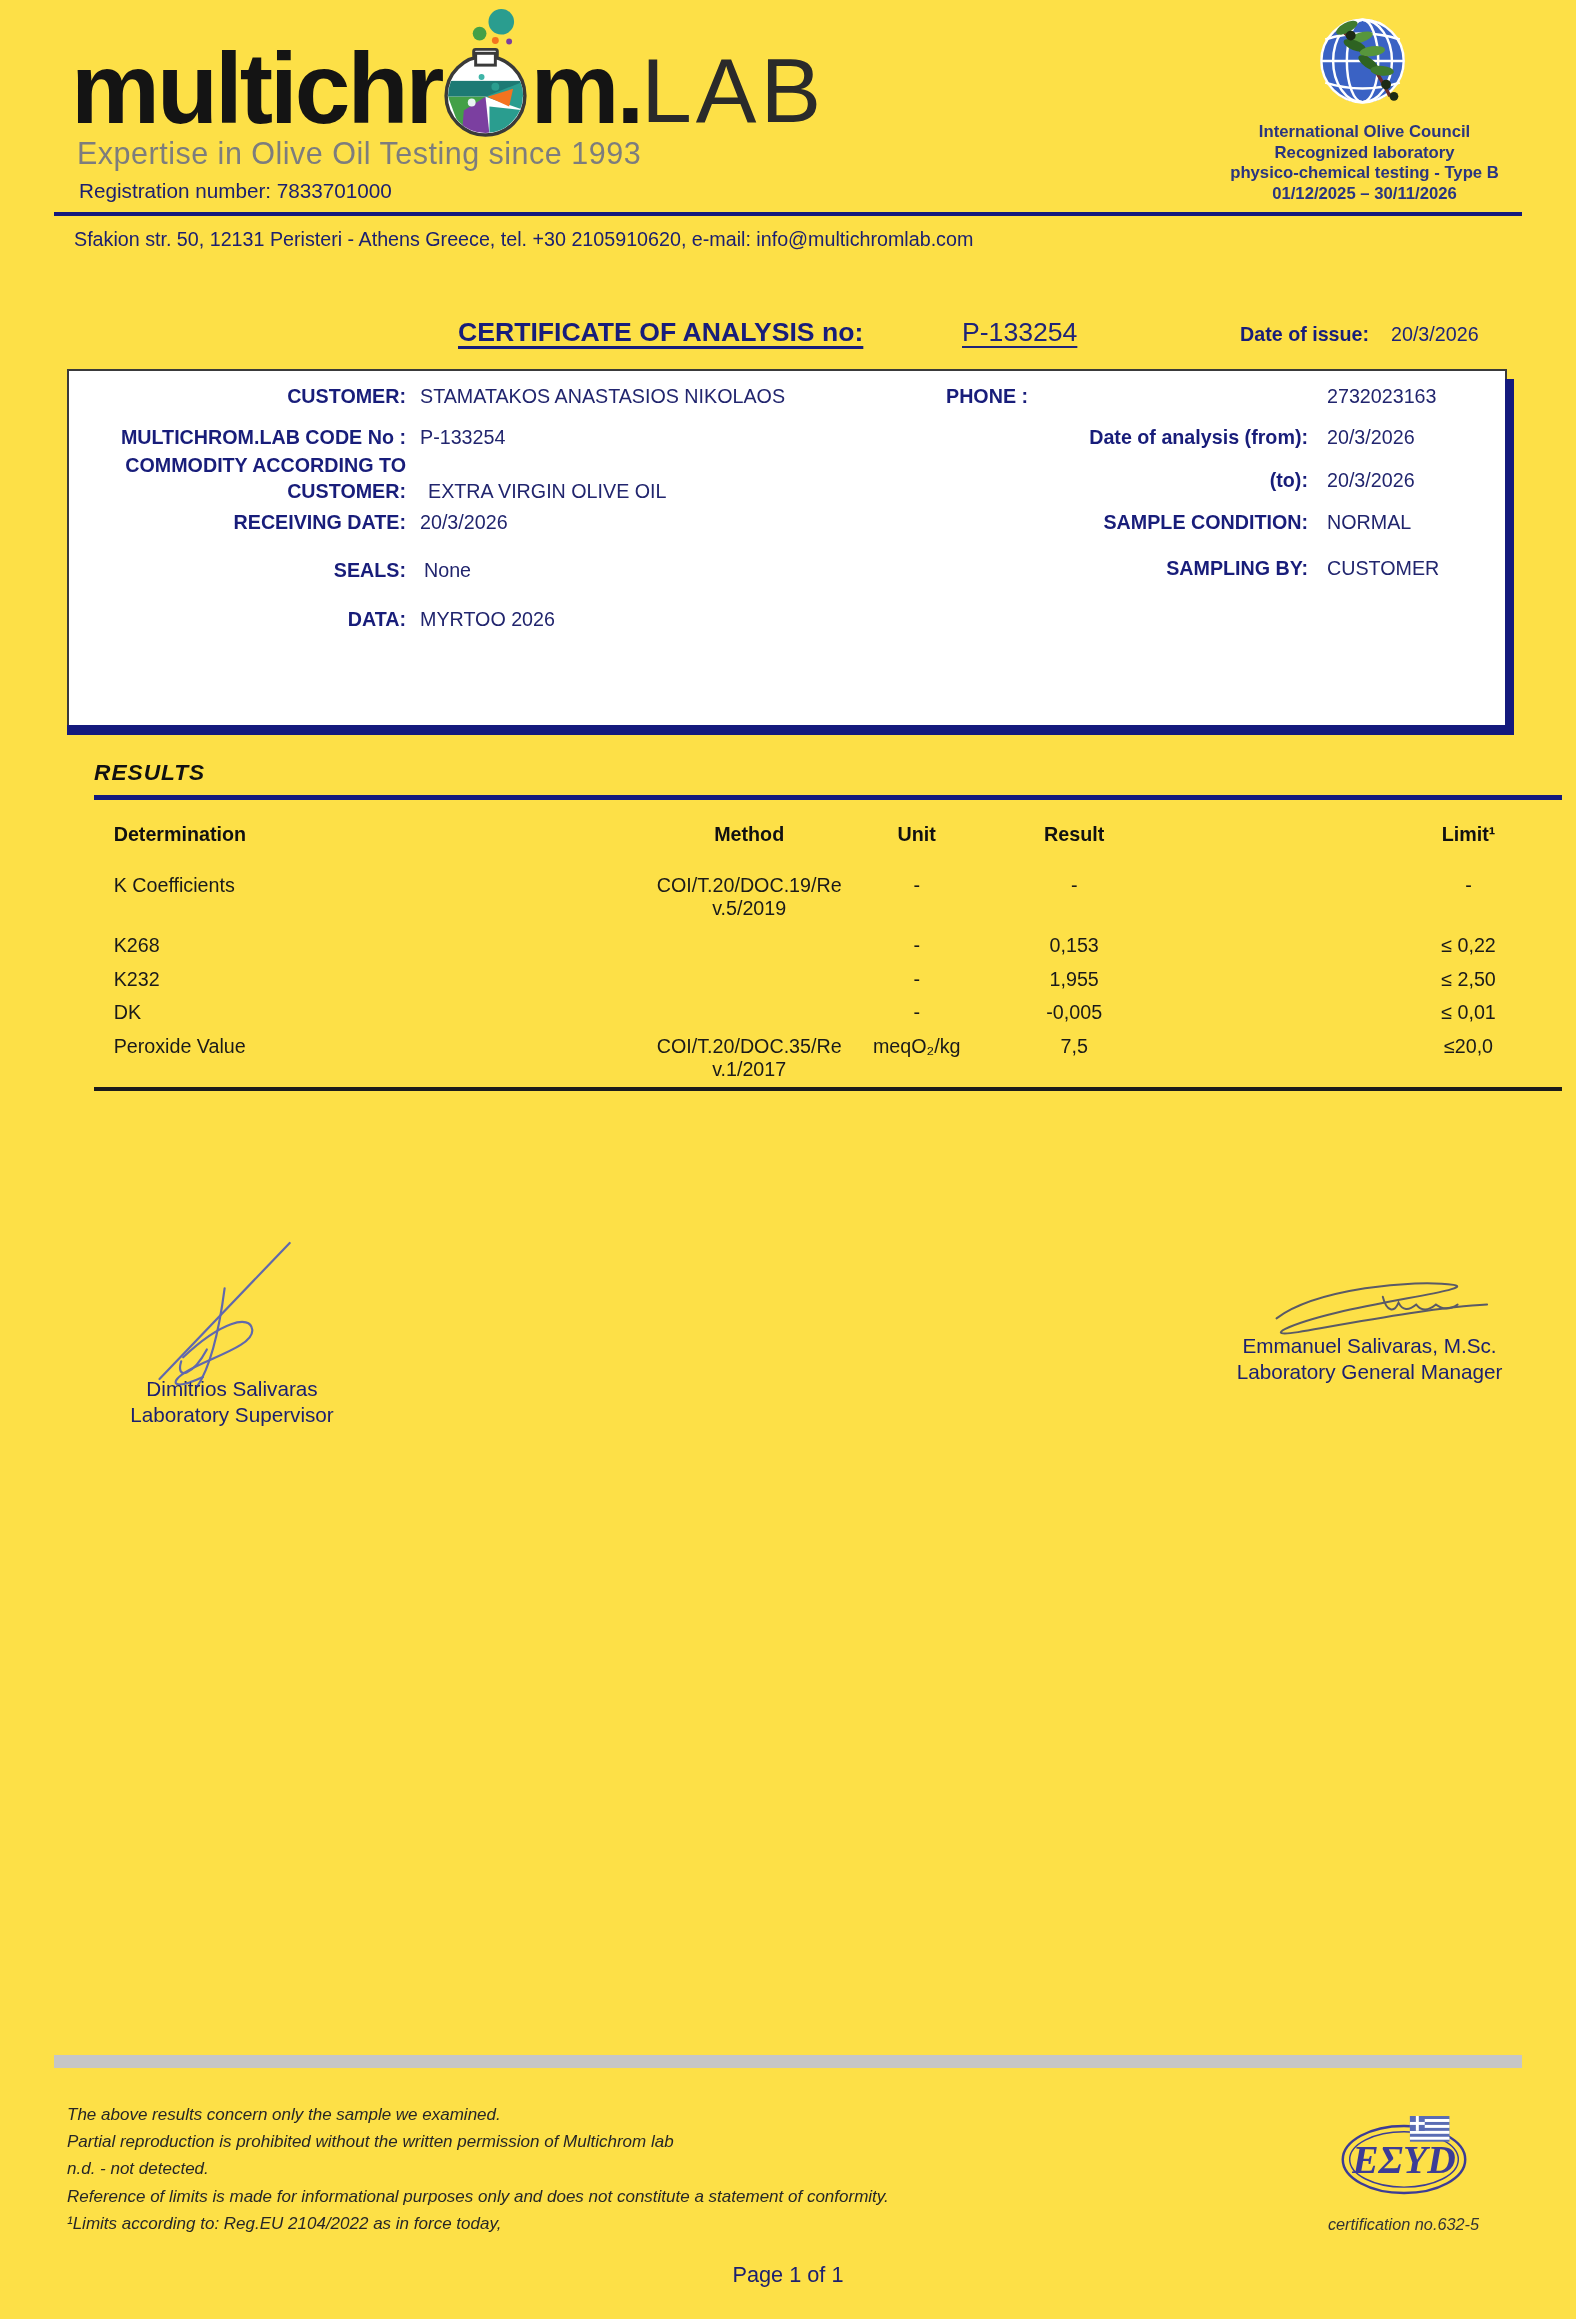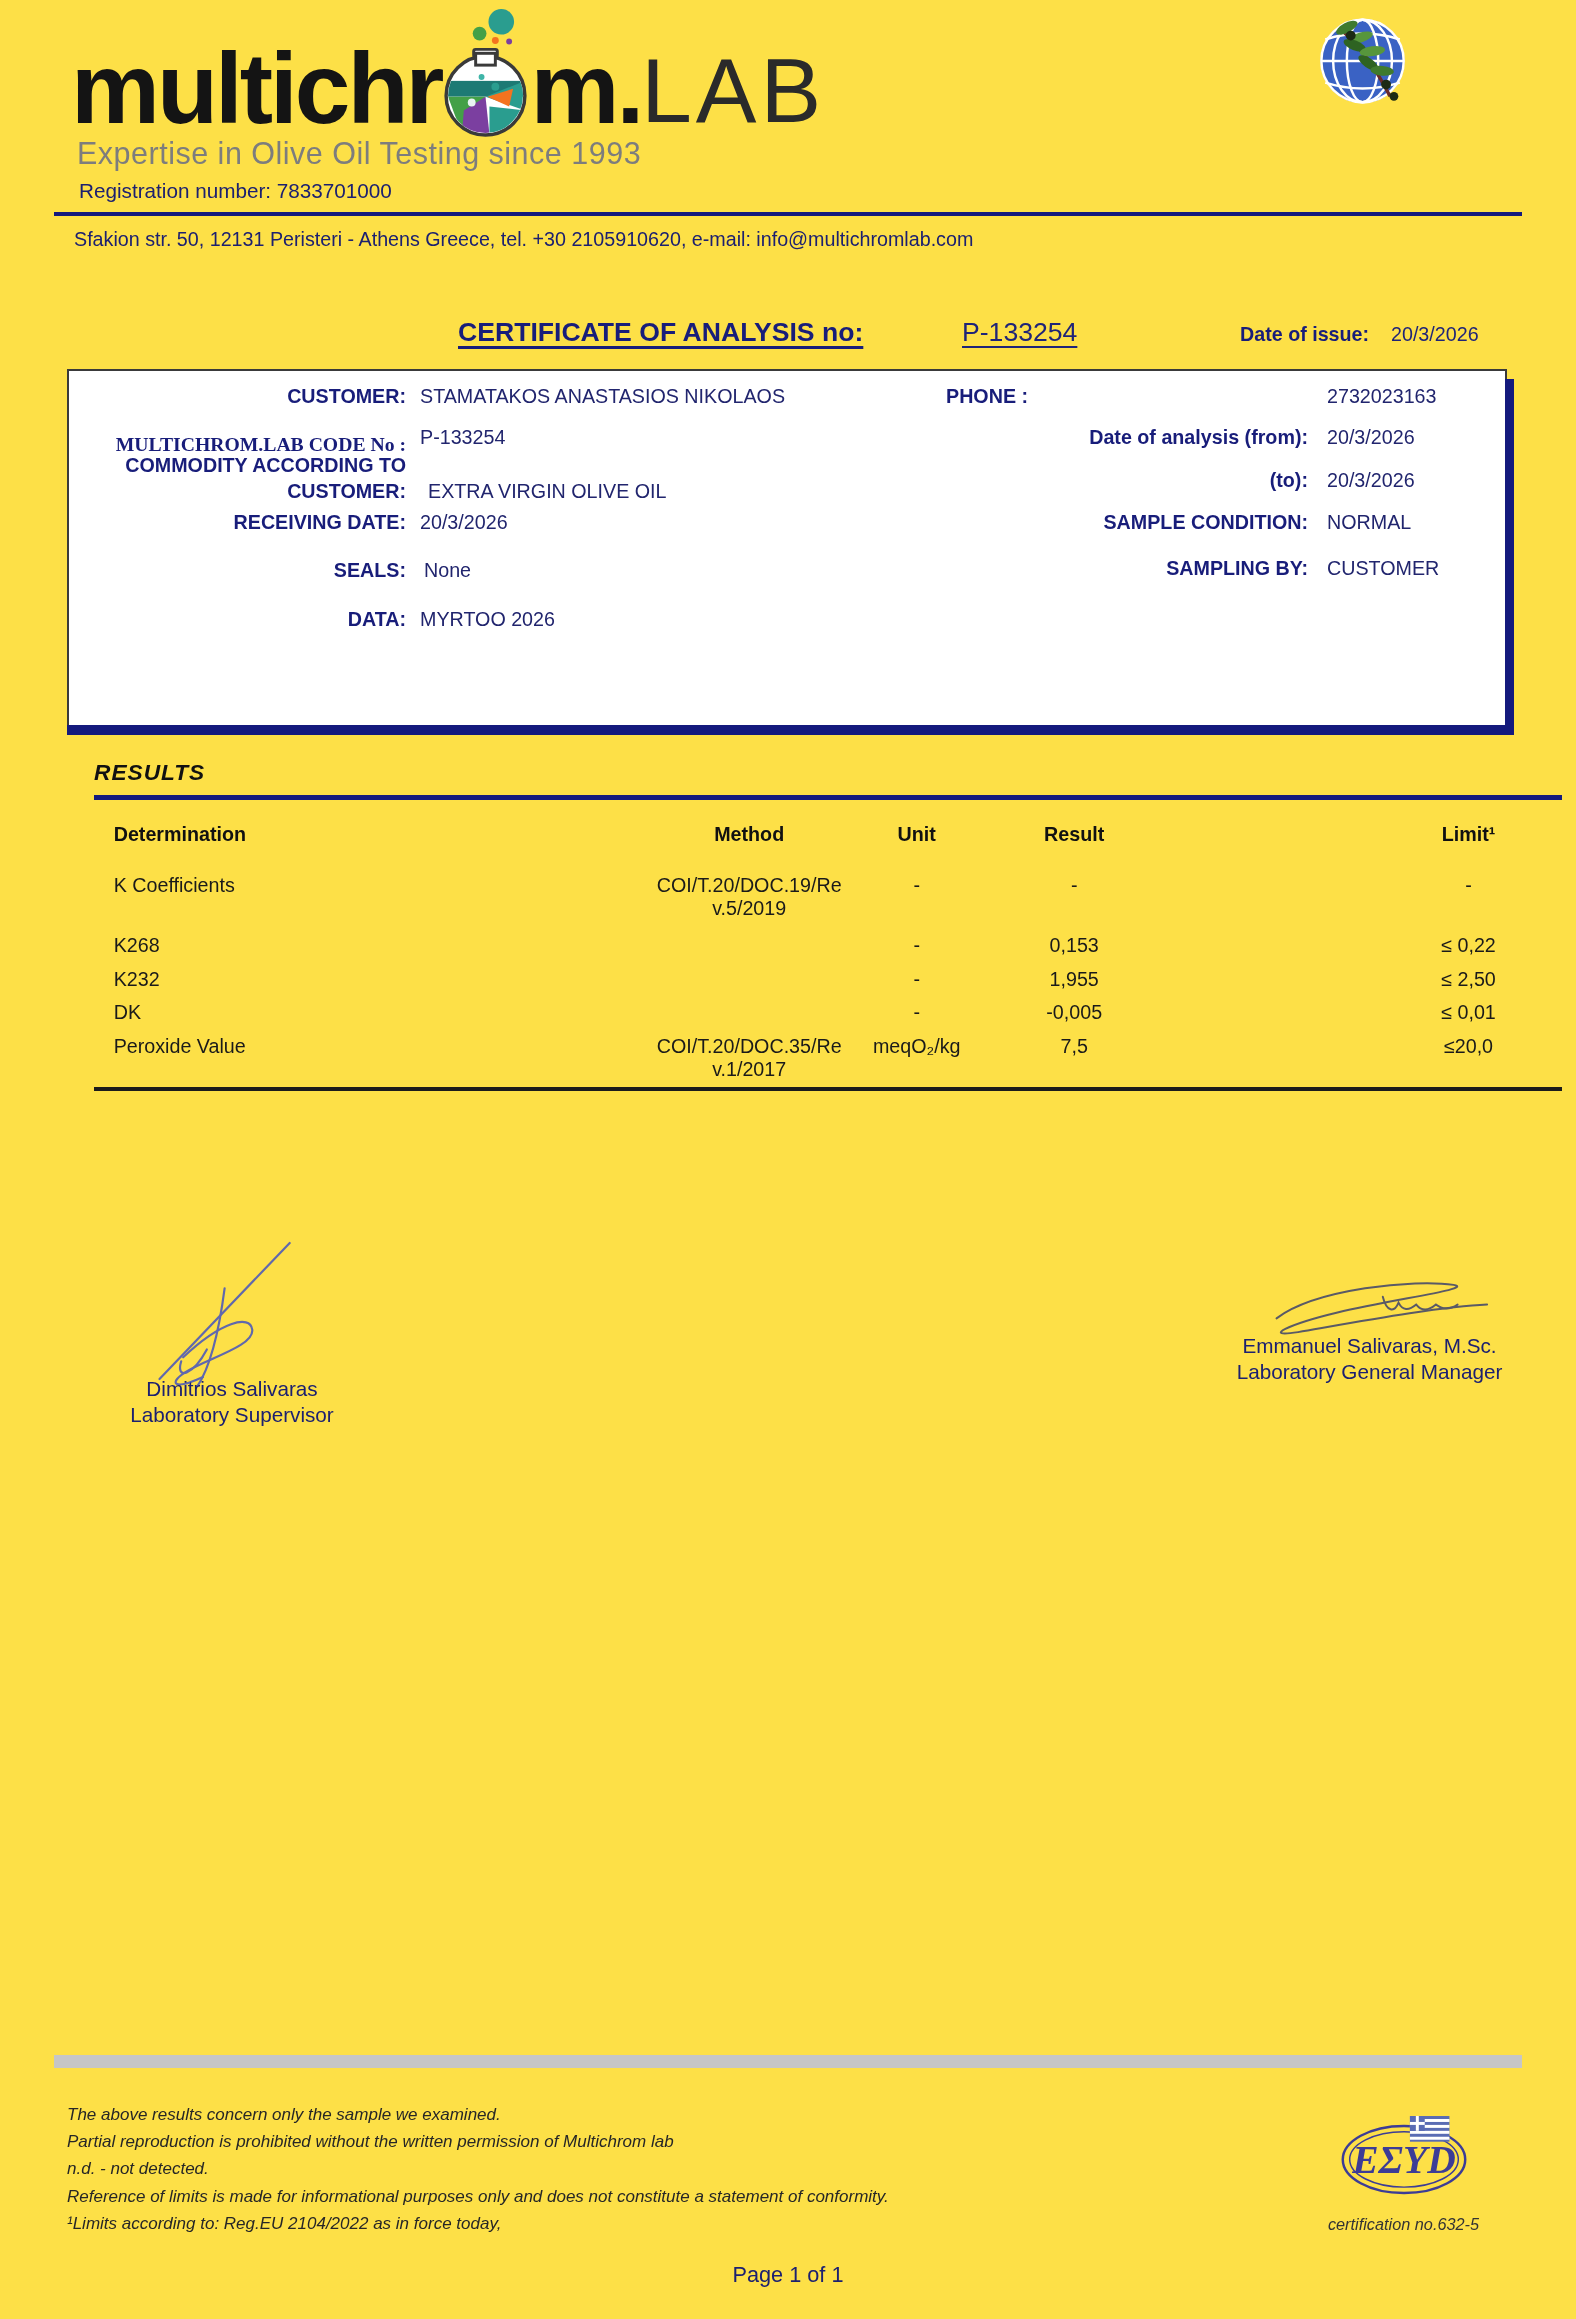--- a/index.html
+++ b/index.html
@@ -119,38 +119,44 @@
           <ellipse cx="38" cy="34" rx="12" ry="5" fill="#2e6322" transform="rotate(22 38 34)"></ellipse>
           <ellipse cx="56" cy="40" rx="13" ry="5" fill="#57963c" transform="rotate(-8 56 40)"></ellipse>
           <ellipse cx="52" cy="52" rx="12" ry="5" fill="#2e6322" transform="rotate(35 52 52)"></ellipse>
           <ellipse cx="66" cy="60" rx="12" ry="5" fill="#3f7a2e" transform="rotate(5 66 60)"></ellipse>
           <circle cx="34" cy="24" r="5" fill="#1c2a14"></circle>
           <circle cx="70" cy="74" r="5" fill="#1c2a14"></circle>
           <circle cx="78" cy="86" r="4.5" fill="#1c2a14"></circle>
         </g>
       </svg>
     </span>
+    <div class="ioc-lines">
+      <div>International Olive Council</div>
+      <div>Recognized laboratory</div>
+      <div>physico-chemical testing - Type B</div>
+      <div>01/12/2025 – 30/11/2026</div>
+    </div>
   </div>
 
   <div class="rule rule-navy" style="top:212px;height:3.9px;"></div>
   <div class="address">Sfakion str. 50, 12131 Peristeri - Athens  Greece,  tel. +30 2105910620,  e-mail: info@multichromlab.com</div>
 
   <div class="title-row">
     <span class="title-label">CERTIFICATE OF ANALYSIS no:</span>
     <span class="title-number">P-133254</span>
     <span class="issue-label">Date of issue:</span>
     <span class="issue-value">20/3/2026</span>
   </div>
 
   <div class="info-box">
 
     <div class="ib-row" style="left:0;top:13.8px;width:337px;text-align:right;"><span class="ib-label">CUSTOMER:</span></div>
     <div class="ib-row ib-value" style="left:351px;top:13.8px;">STAMATAKOS ANASTASIOS NIKOLAOS</div>
 
-    <div class="ib-row" style="left:0;top:62px;width:337px;text-align:right;font-family:Liberation Serif, serif;"><span class="ib-label">MULTICHROM.LAB CODE No :</span></div>
+    <div class="ib-row" style="left:0;top:55px;width:337px;text-align:right;"><span class="ib-label">MULTICHROM.LAB CODE No :</span></div>
     <div class="ib-row ib-value" style="left:351px;top:55px;">P-133254</div>
 
     <div class="ib-row" style="left:0;top:83px;width:337px;text-align:right;"><span class="ib-label">COMMODITY ACCORDING TO</span></div>
     <div class="ib-row" style="left:0;top:109px;width:337px;text-align:right;"><span class="ib-label">CUSTOMER:</span></div>
     <div class="ib-row ib-value" style="left:359px;top:109px;">EXTRA VIRGIN OLIVE OIL</div>
 
     <div class="ib-row" style="left:0;top:140px;width:337px;text-align:right;"><span class="ib-label">RECEIVING DATE:</span></div>
     <div class="ib-row ib-value" style="left:351px;top:140px;">20/3/2026</div>
 
     <div class="ib-row" style="left:0;top:188px;width:337px;text-align:right;"><span class="ib-label">SEALS:</span></div>

